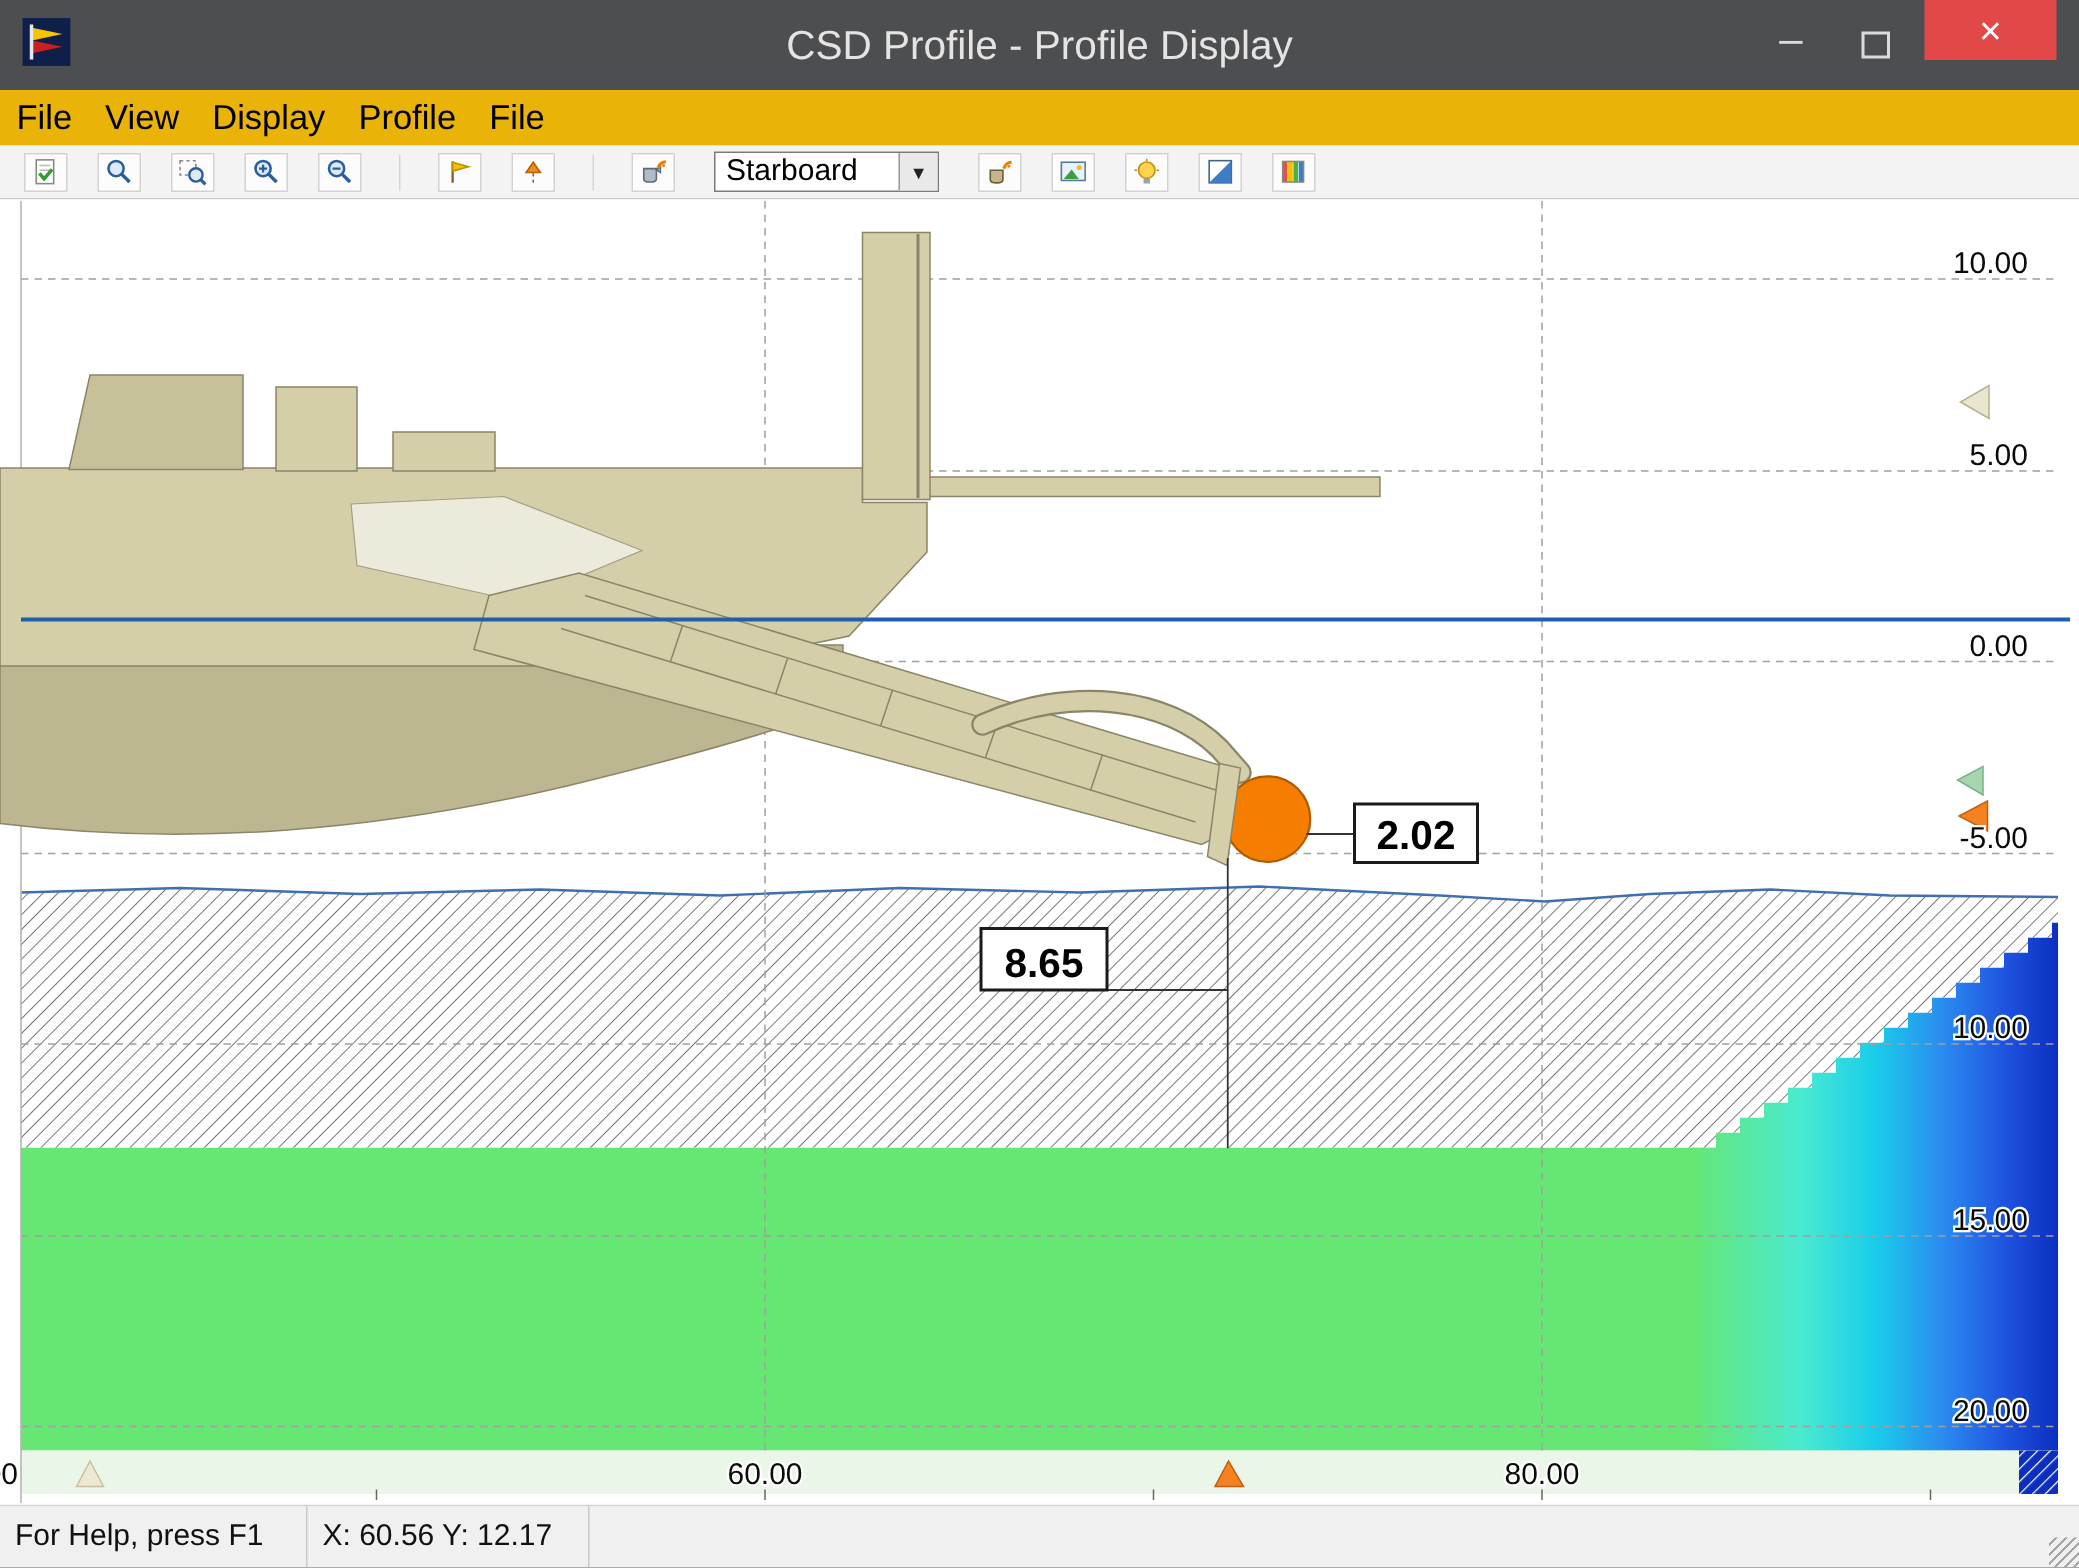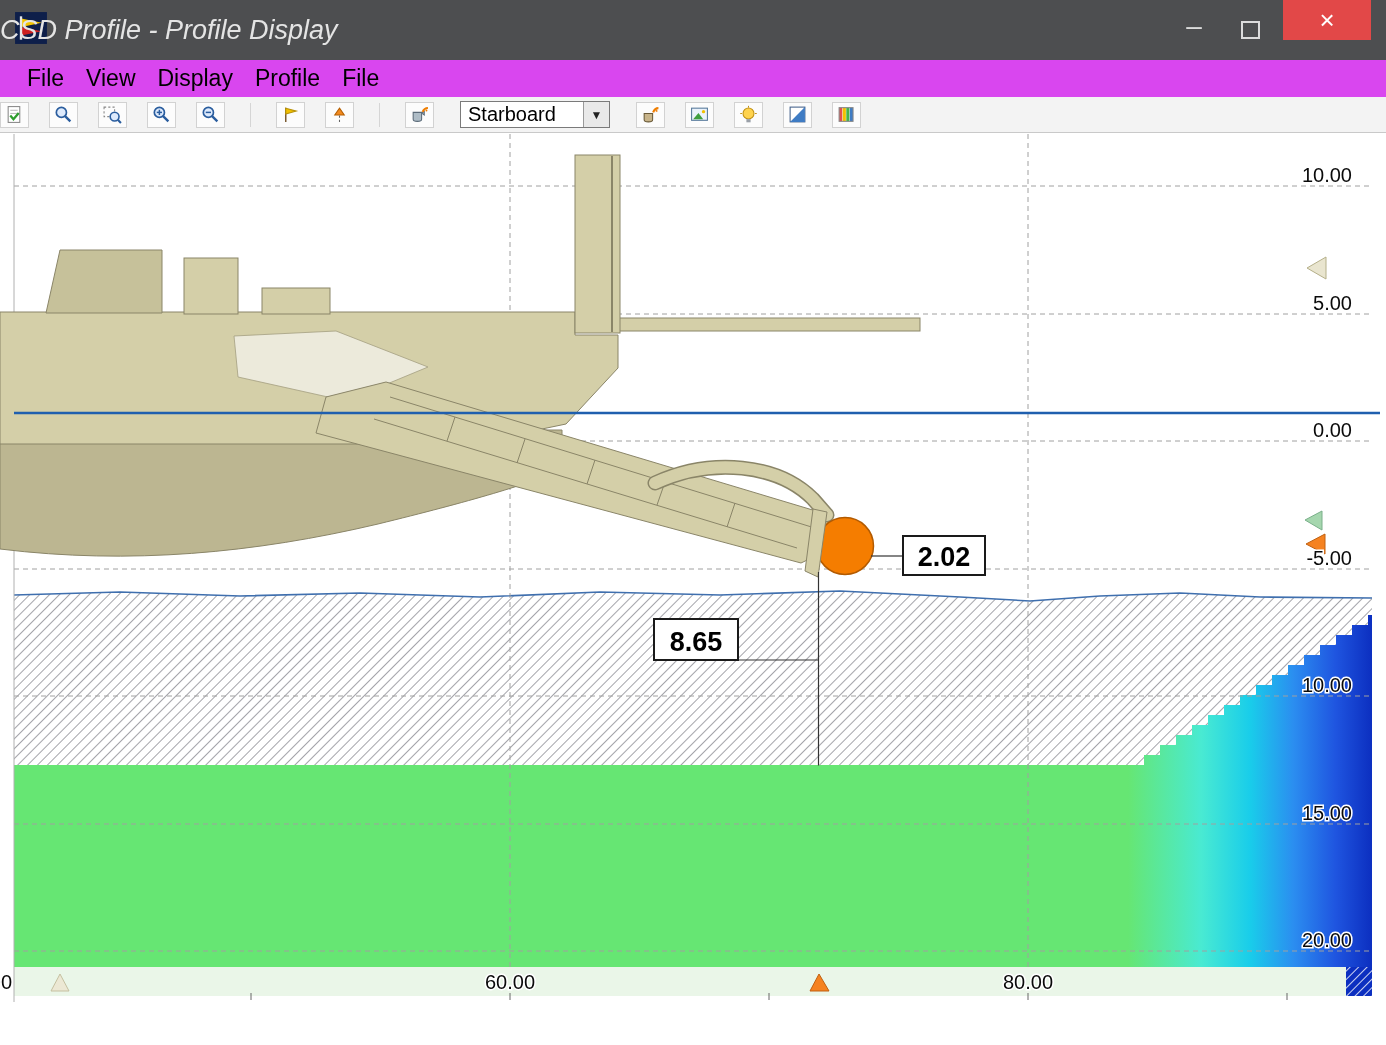--- a/index.html
+++ b/index.html
@@ -4,34 +4,34 @@
 <style>
   html,body{margin:0;padding:0;background:#888;}
   .window{
     width:1386px;height:1045px;background:#ffffff;position:relative;overflow:hidden;
     font-family:"Liberation Sans",sans-serif;outline:1px solid #6a6a6a;
   }
   
   .titlebar{height:60px;background:#4d4e50;position:relative;}
   .app-icon{position:absolute;left:14px;top:11px;width:34px;height:34px;}
   .title{position:absolute;left:0;right:0;top:0;height:60px;line-height:60px;
-         text-align:left;color:#e4e4e4;font-size:27px;font-style:italic;}
+         text-align:center;color:#e4e4e4;font-size:27px;}
   .controls{position:absolute;right:15px;top:0;height:60px;display:flex;gap:10px;}
   .btn-min,.btn-max{width:46px;height:60px;display:flex;align-items:center;justify-content:center;color:#dcdcdc;}
   .btn-min{font-size:28px;padding-bottom:8px;box-sizing:border-box;}
   .max-glyph{width:15px;height:14px;border:2px solid #dcdcdc;}
   .btn-close{width:88px;height:40px;background:#e24848;color:#ffffff;display:flex;
              align-items:center;justify-content:center;font-size:26px;}
   
-  .menubar{height:37px;background:#d946ef;display:flex;align-items:center;
-           padding-left:16px;font-size:23px;color:#000;}
+  .menubar{height:37px;background:#eab308;display:flex;align-items:center;
+           font-size:23px;color:#000;}
   .menu-item{padding:0 11px;}
   
   .toolbar{height:36px;background:#f3f3f3;border-bottom:1px solid #c9c9c9;
-           display:flex;align-items:center;padding-left:0;gap:20px;box-sizing:border-box;}
+           display:flex;align-items:center;padding-left:16px;gap:20px;box-sizing:border-box;}
   .tbtn{width:29px;height:26px;background:#fcfcfc;border:1px solid #d2d2d2;
         display:flex;align-items:center;justify-content:center;box-sizing:border-box;}
   .tsep{width:1px;height:24px;background:#d5d5d5;margin:0 5px;}
   .select{width:150px;height:27px;border:1px solid #7a7a7a;background:#fff;display:flex;
           align-items:center;margin:0 6px;font-size:20px;box-sizing:border-box;}
   .select-text{flex:1;padding-left:7px;white-space:nowrap;overflow:hidden;}
   .select-btn{width:25px;height:100%;background:#e9e9e9;border-left:1px solid #9a9a9a;
               display:flex;align-items:center;justify-content:center;font-size:12px;color:#222;}
   
   .plot{height:870px;position:relative;background:#fff;}
@@ -290,14 +290,20 @@
         <text x="1352" y="947" text-anchor="end">20.00</text>
       </g>
       <g font-size="20" fill="#0a0a0a" stroke="#ffffff" stroke-width="3" paint-order="stroke">
         <text x="-13" y="989" text-anchor="middle">40.00</text>
         <text x="510" y="989" text-anchor="middle">60.00</text>
         <text x="1028" y="989" text-anchor="middle">80.00</text>
       </g>
     </svg>
   </div>
 
+  <div class="statusbar">
+    <div class="sb-cell sb-help">For Help, press F1</div>
+    <div class="sb-cell sb-coords">X: 60.56 Y: 12.17</div>
+    <div class="sb-fill"></div>
+    <div class="sb-grip"></div>
+  </div>
 
 </div>
 
 </body></html>

